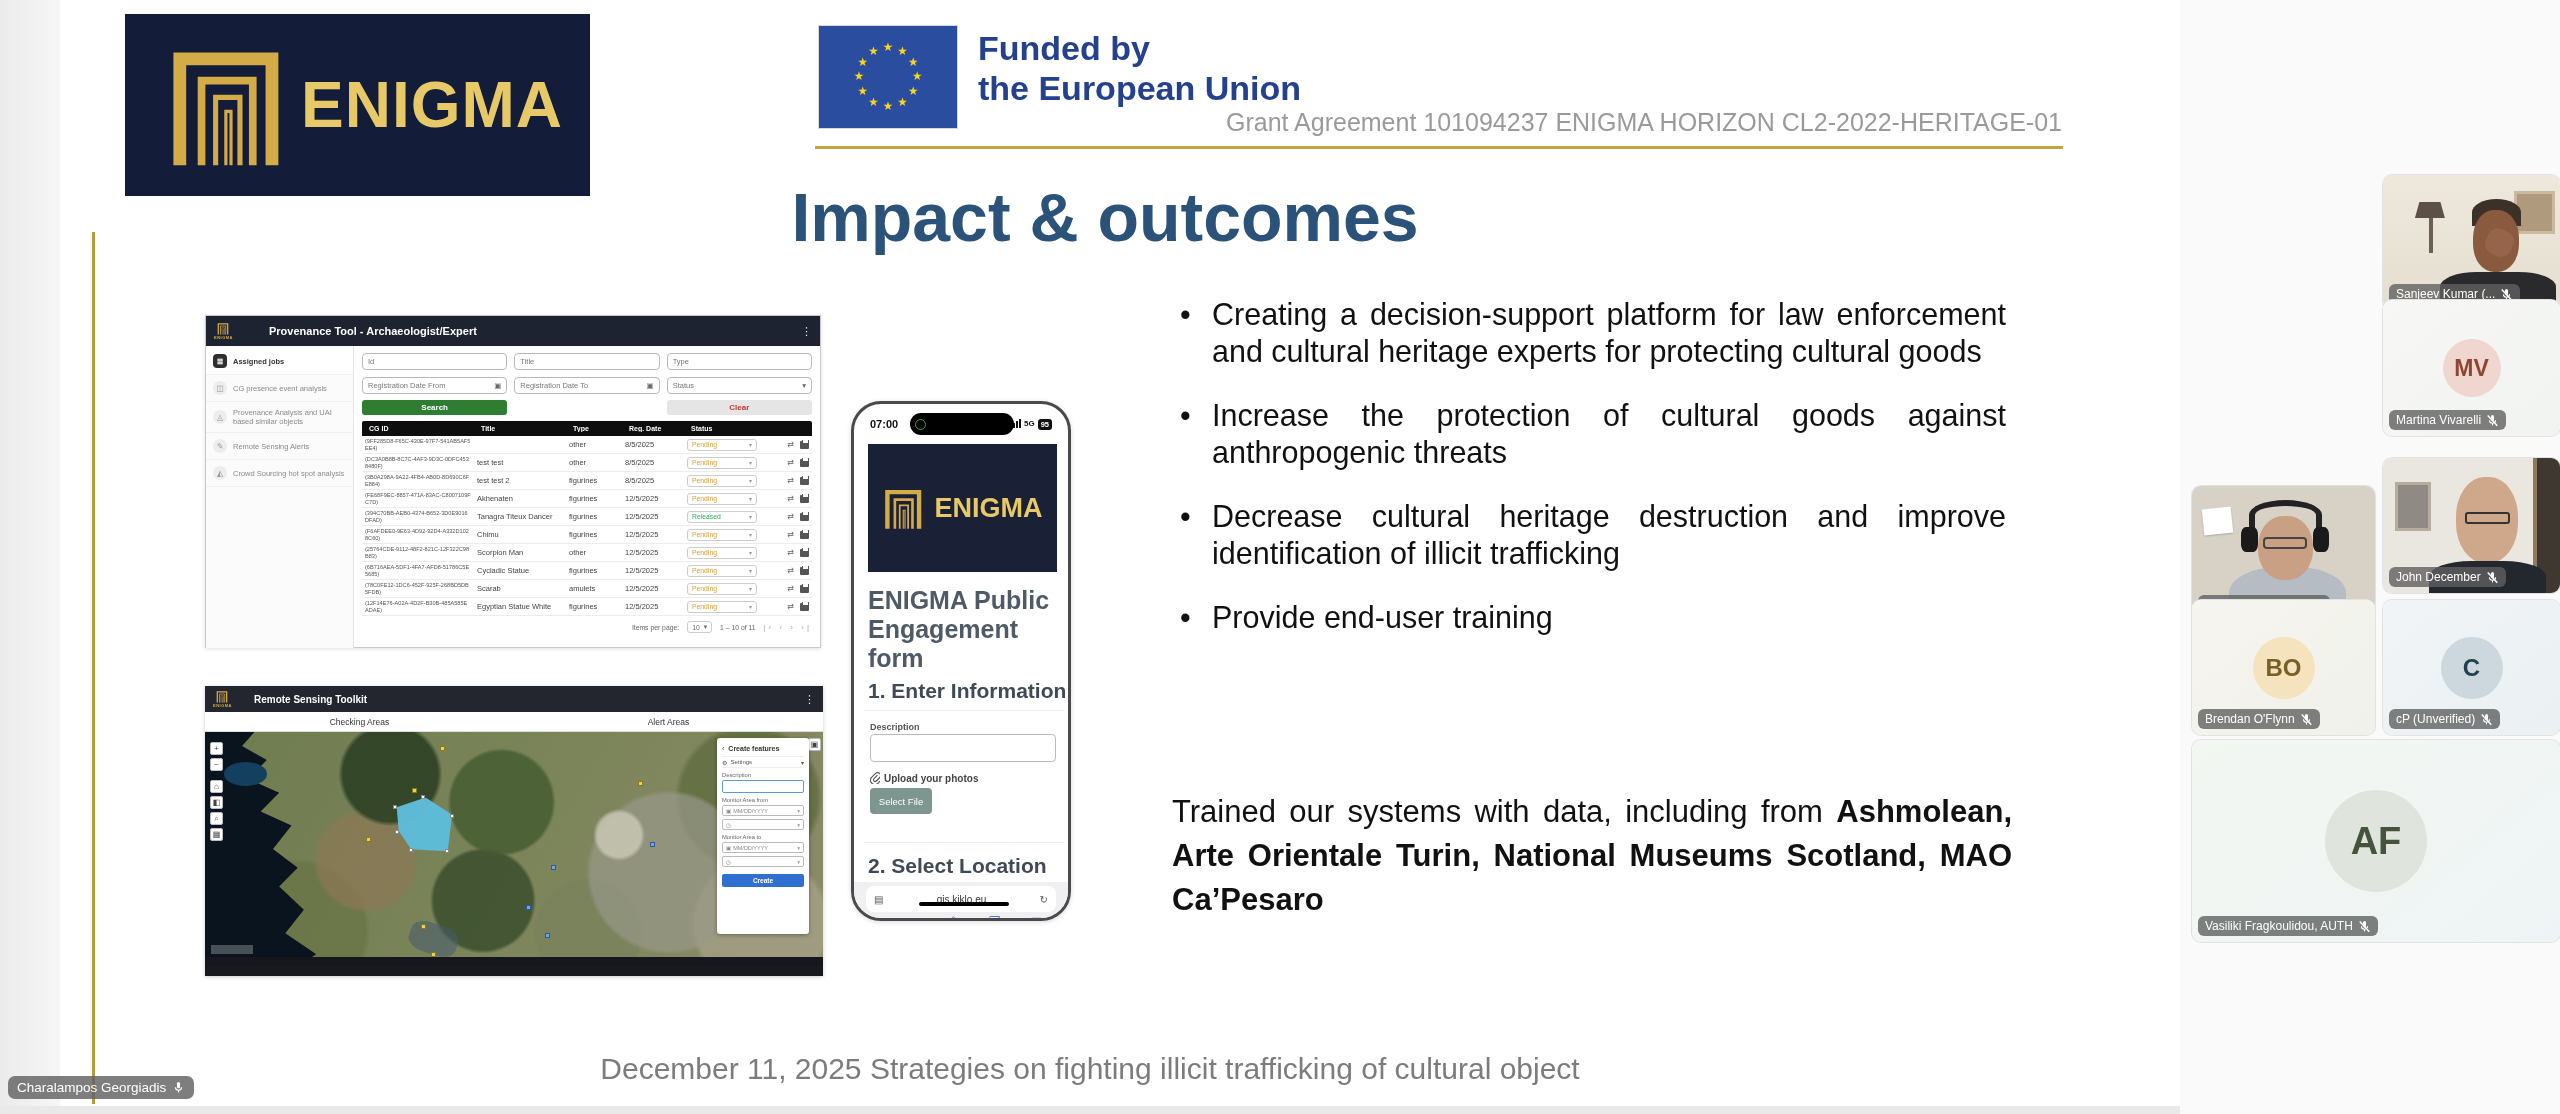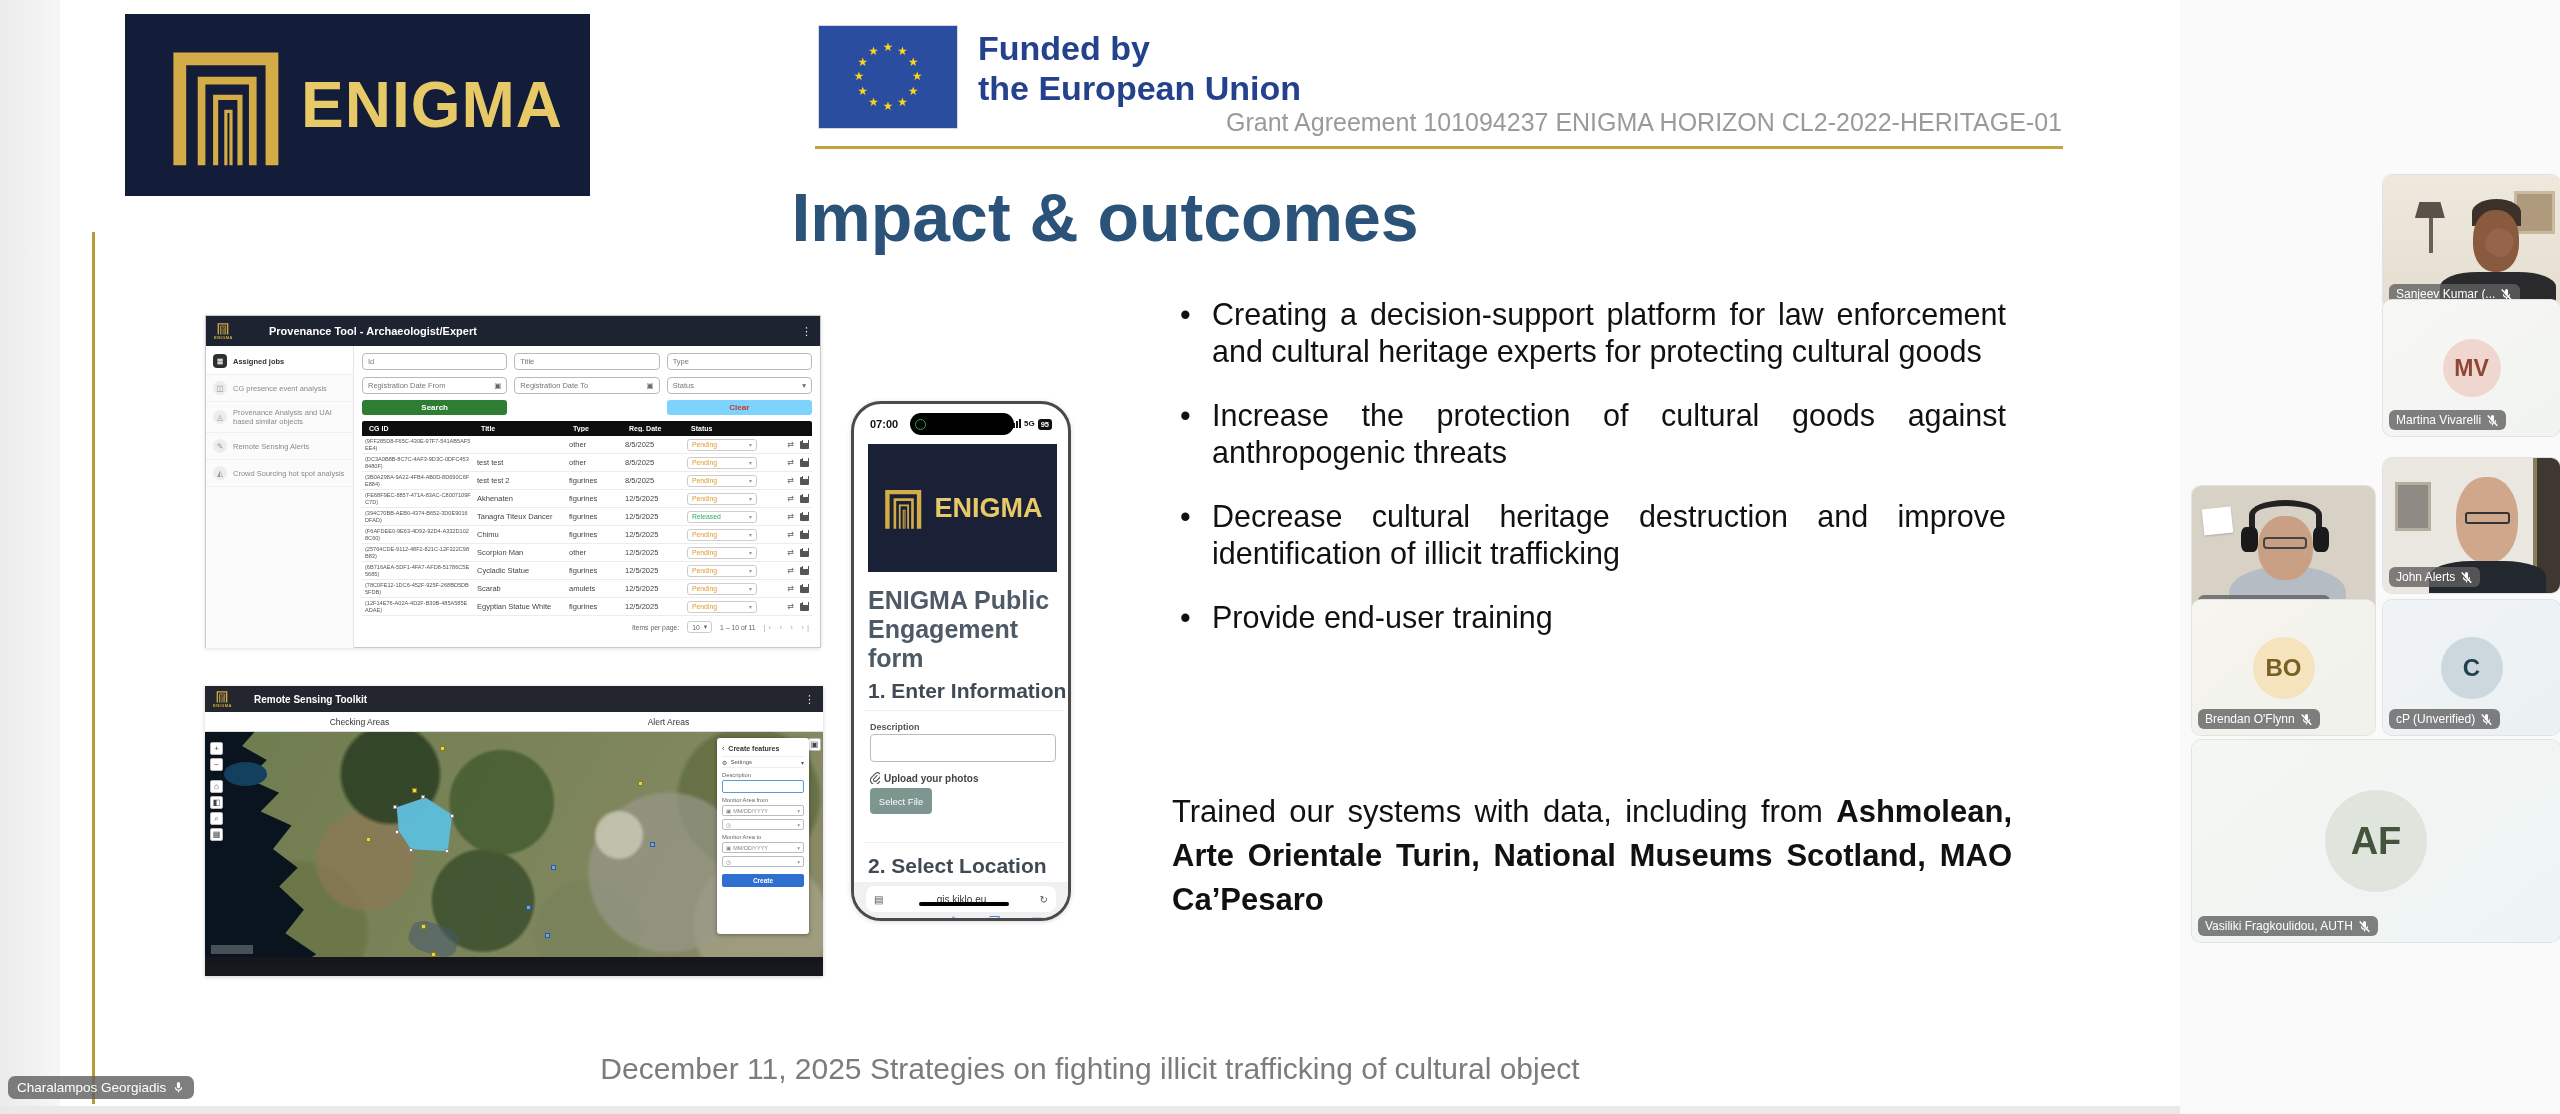--- a/index.html
+++ b/index.html
@@ -46,21 +46,21 @@
   .side-item{display:flex;align-items:center;gap:6px;padding:6px 7px;color:#8a8a8a;font-size:7.5px;border-bottom:1px solid #f0f0f0;min-height:26px;}
   .side-item .ic{flex:0 0 14px;width:14px;height:14px;border-radius:50%;background:#ededed;color:#999;font-size:8px;display:flex;align-items:center;justify-content:center;}
   .side-item.active{background:#fff;color:#333;font-weight:bold;}
   .side-item.active .ic{background:#2f2f2f;color:#fff;border-radius:4px;}
   .prov-main{flex:1;padding:7px 8px 4px;}
   .f-grid{display:grid;grid-template-columns:1fr 1fr 1fr;gap:7px;margin-bottom:6px;}
   .f-input{height:17px;border:1px solid #b9b9b9;border-radius:4px;color:#777;font-size:7.5px;display:flex;align-items:center;padding:0 5px;background:#fff;}
   .f-input .r{margin-left:auto;color:#666;}
   .btn-row{display:grid;grid-template-columns:1fr 1fr 1fr;gap:7px;margin-bottom:6px;}
   .btn-search{height:15px;background:#2e7d32;border-radius:3px;color:#fff;font-size:8px;font-weight:bold;display:flex;align-items:center;justify-content:center;}
-  .btn-clear{grid-column:3;height:15px;background:#7dd3fc;border-radius:3px;color:#c0392b;font-size:8px;font-weight:bold;display:flex;align-items:center;justify-content:center;}
+  .btn-clear{grid-column:3;height:15px;background:#e5e5e5;border-radius:3px;color:#c0392b;font-size:8px;font-weight:bold;display:flex;align-items:center;justify-content:center;}
   .thead,.trow{display:grid;grid-template-columns:112px 92px 56px 62px 84px 1fr;align-items:center;}
   .thead{background:#0e0e0e;color:#fff;height:15px;font-weight:bold;font-size:7px;padding:0 4px;border-radius:2px 2px 0 0;}
   .thead>div,.trow>div{padding:0 3px;overflow:hidden;}
   .trow{height:18px;border-bottom:1px solid #ececec;font-size:7.5px;color:#444;}
   .c-id{font-size:5.6px;color:#555;line-height:1.25;word-break:break-all;}
   .chip{display:inline-flex;align-items:center;justify-content:space-between;width:70px;height:12px;border:1px solid #ccc;border-radius:3px;padding:0 4px;color:#e09b2d;font-size:6.8px;}
   .chip.released{color:#27ae60;}
   .chip::after{content:"▾";color:#999;font-size:6px;}
   .c-act{display:flex;gap:6px;justify-content:flex-end;align-items:center;color:#666;}
   .swap{font-size:8px;}
@@ -669,21 +669,21 @@
 
     <div class="tile" style="left:203px;top:458px;width:177px;height:135px;">
       <div class="sc sc-john">
           <div class="door"></div>
           <div class="pic"></div>
           <div class="head"></div>
           <div class="glasses"></div>
           <div class="torso"></div>
         </div>
       <div class="pill">
-          <span>John Alerts</span>
+          <span>John December</span>
           <svg class="mic">
             <use href="#ic-mic-off"></use>
           </svg>
         </div>
     </div>
 
     <div class="tile" style="left:12px;top:600px;width:183px;height:135px;">
       <div class="av-bg" style="background:linear-gradient(140deg,#f6f5ef,#f0f1ea);">
         <div class="av" style="width:62px;height:62px;background:#f4e3bd;color:#776025;font-size:24px;">BO</div>
       </div>

